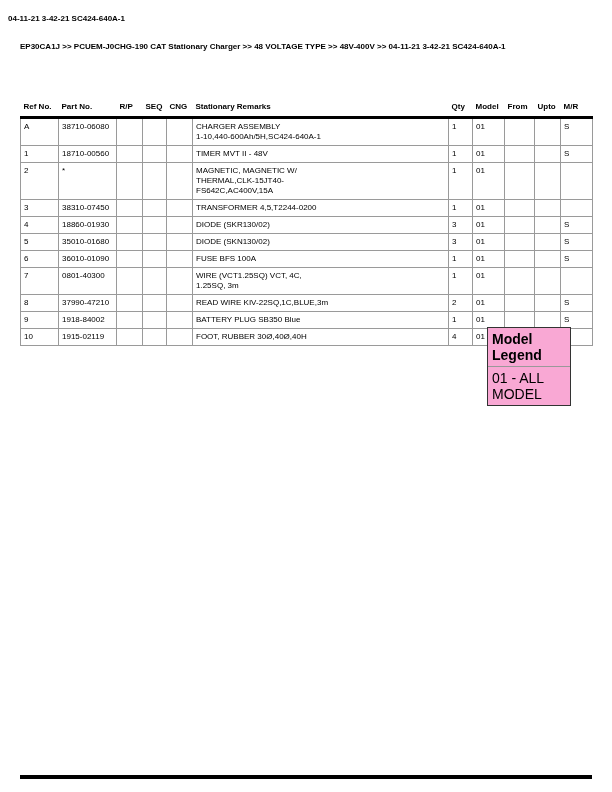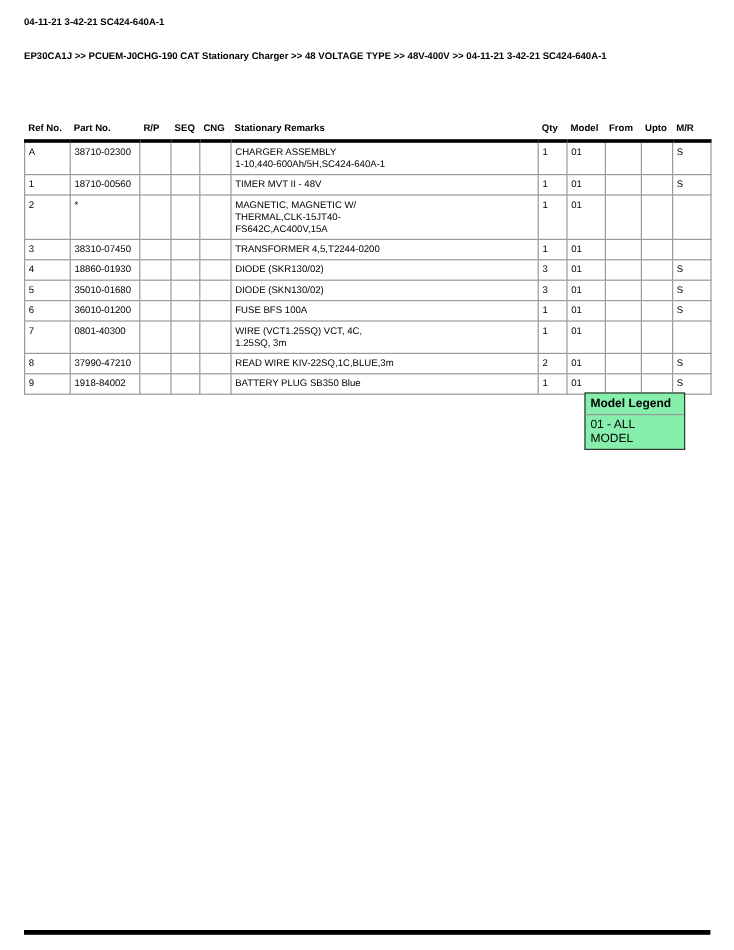--- a/index.html
+++ b/index.html
@@ -7,21 +7,21 @@
   body {
     width: 612px;
     height: 792px;
     position: relative;
     font-family: "Liberation Sans", sans-serif;
     color: #000;
     overflow: hidden;
   }
   .doc-code {
     position: absolute;
-    left: 20px;
+    left: 8px;
     top: 14px;
     font-size: 8px;
     font-weight: bold;
   }
   .breadcrumb {
     position: absolute;
     left: 20px;
     top: 42px;
     font-size: 8px;
     font-weight: bold;
@@ -64,22 +64,22 @@
     line-height: 1.25;
     white-space: pre-line;
     overflow: hidden;
   }
   .legend-box {
     position: absolute;
     left: 487px;
     top: 327px;
     width: 84px;
     border: 1px solid #333;
-    font-size: 10px;
-    background: #86efac;
+    font-size: 14px;
+    background: #f9a8d4;
   }
   .legend-title {
     font-weight: bold;
     padding: 3px 4px;
     border-bottom: 1px solid #999;
   }
   .legend-entry {
     padding: 3px 4px;
   }
   .footer-rule {
@@ -123,21 +123,21 @@
       <th>Qty</th>
       <th>Model</th>
       <th>From</th>
       <th>Upto</th>
       <th>M/R</th>
     </tr>
   </thead>
   <tbody>
       <tr>
         <td>A</td>
-        <td>38710-02300</td>
+        <td>38710-06080</td>
         <td></td>
         <td></td>
         <td></td>
         <td>CHARGER ASSEMBLY
 1-10,440-600Ah/5H,SC424-640A-1</td>
         <td>1</td>
         <td>01</td>
         <td></td>
         <td></td>
         <td>S</td>
@@ -204,21 +204,21 @@
         <td></td>
         <td>DIODE (SKN130/02)</td>
         <td>3</td>
         <td>01</td>
         <td></td>
         <td></td>
         <td>S</td>
       </tr>
       <tr>
         <td>6</td>
-        <td>36010-01200</td>
+        <td>36010-01090</td>
         <td></td>
         <td></td>
         <td></td>
         <td>FUSE BFS 100A</td>
         <td>1</td>
         <td>01</td>
         <td></td>
         <td></td>
         <td>S</td>
       </tr>
@@ -250,20 +250,33 @@
         <td>S</td>
       </tr>
       <tr>
         <td>9</td>
         <td>1918-84002</td>
         <td></td>
         <td></td>
         <td></td>
         <td>BATTERY PLUG SB350 Blue</td>
         <td>1</td>
+        <td>01</td>
+        <td></td>
+        <td></td>
+        <td>S</td>
+      </tr>
+      <tr>
+        <td>10</td>
+        <td>1915-02119</td>
+        <td></td>
+        <td></td>
+        <td></td>
+        <td>FOOT, RUBBER 30Ø,40Ø,40H</td>
+        <td>4</td>
         <td>01</td>
         <td></td>
         <td></td>
         <td>S</td>
       </tr>
     </tbody>
 </table>
 
 <div class="legend-box">
   <div class="legend-title">Model Legend</div>

